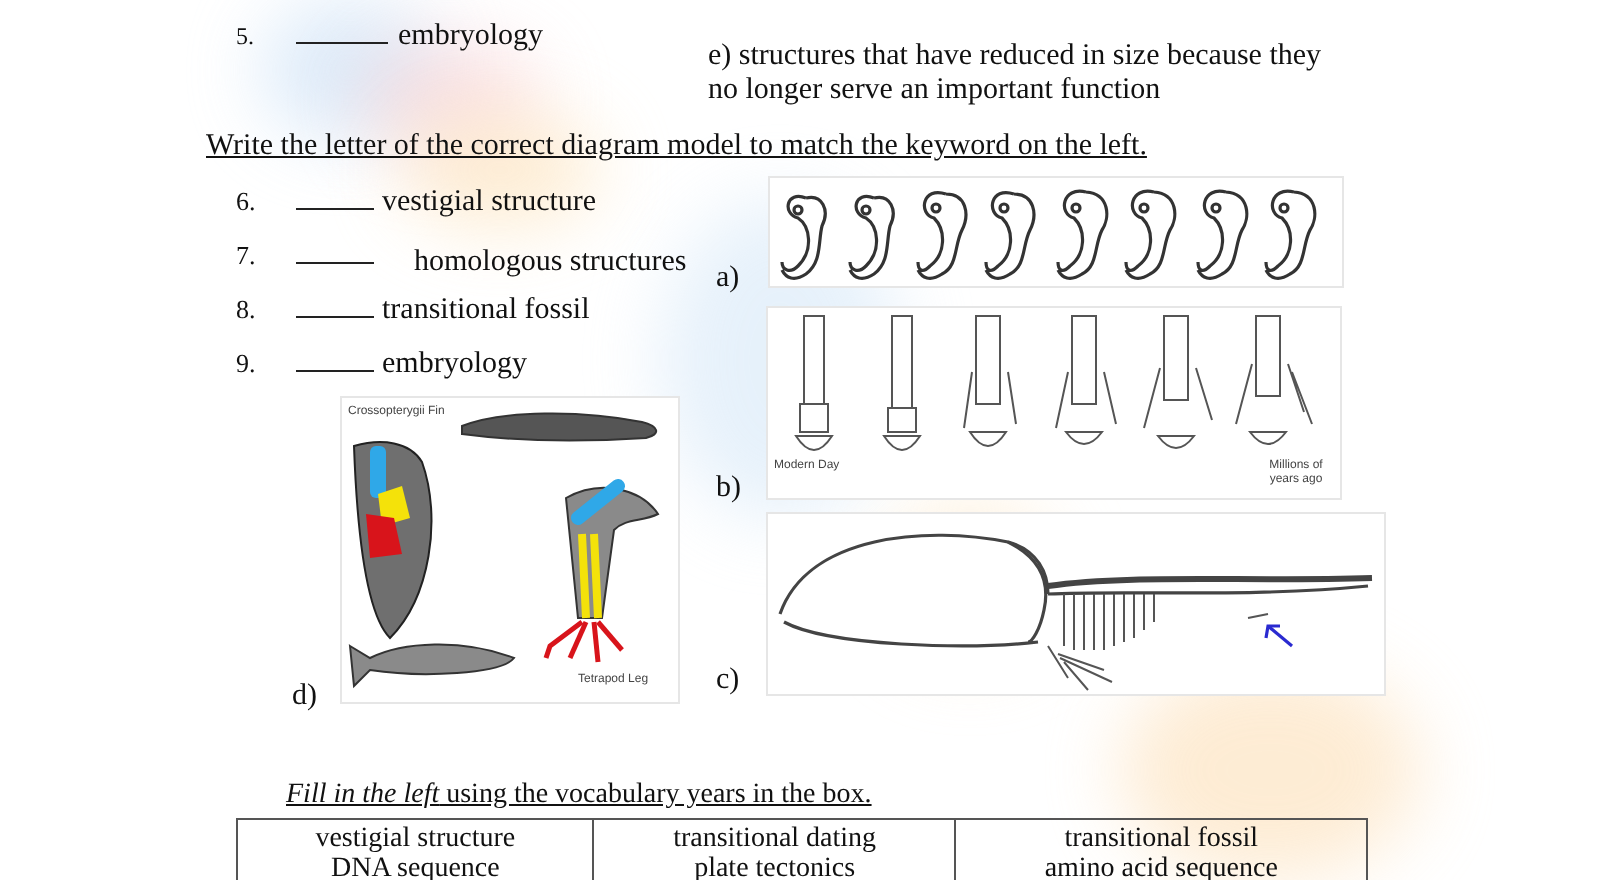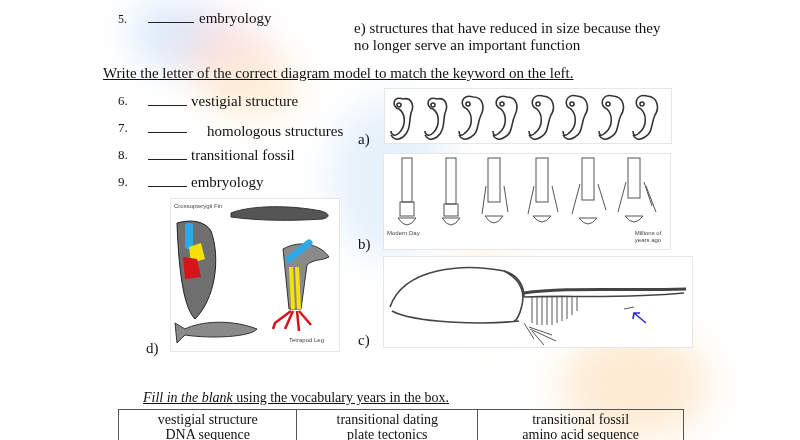--- a/index.html
+++ b/index.html
@@ -191,21 +191,21 @@
         <path d="M122 112 L114 130"></path>
       <path d="M126 112 L128 132"></path>
         <path d="M128 112 L140 126"></path>
     </g>
 
     <path d="M4 124 L14 130 C30 122,60 120,86 130 C80 138,40 140,14 136 L6 144 Z" fill="#8a8a8a" stroke="#333"></path>
   </svg>
 </div>
 
 <div class="t u" style="left:143px;top:389px;font-size:14px;">
-  <i>Fill in the blank</i><span> using the vocabulary years in the box.</span>
+  <i>Fill in the left</i><span> using the vocabulary years in the box.</span>
 </div>
 
 <table class="vocab">
   <tbody>
       <tr>
     <td>
       <div>vestigial structure</div>
       <div>DNA sequence</div>
     </td>
     <td>

